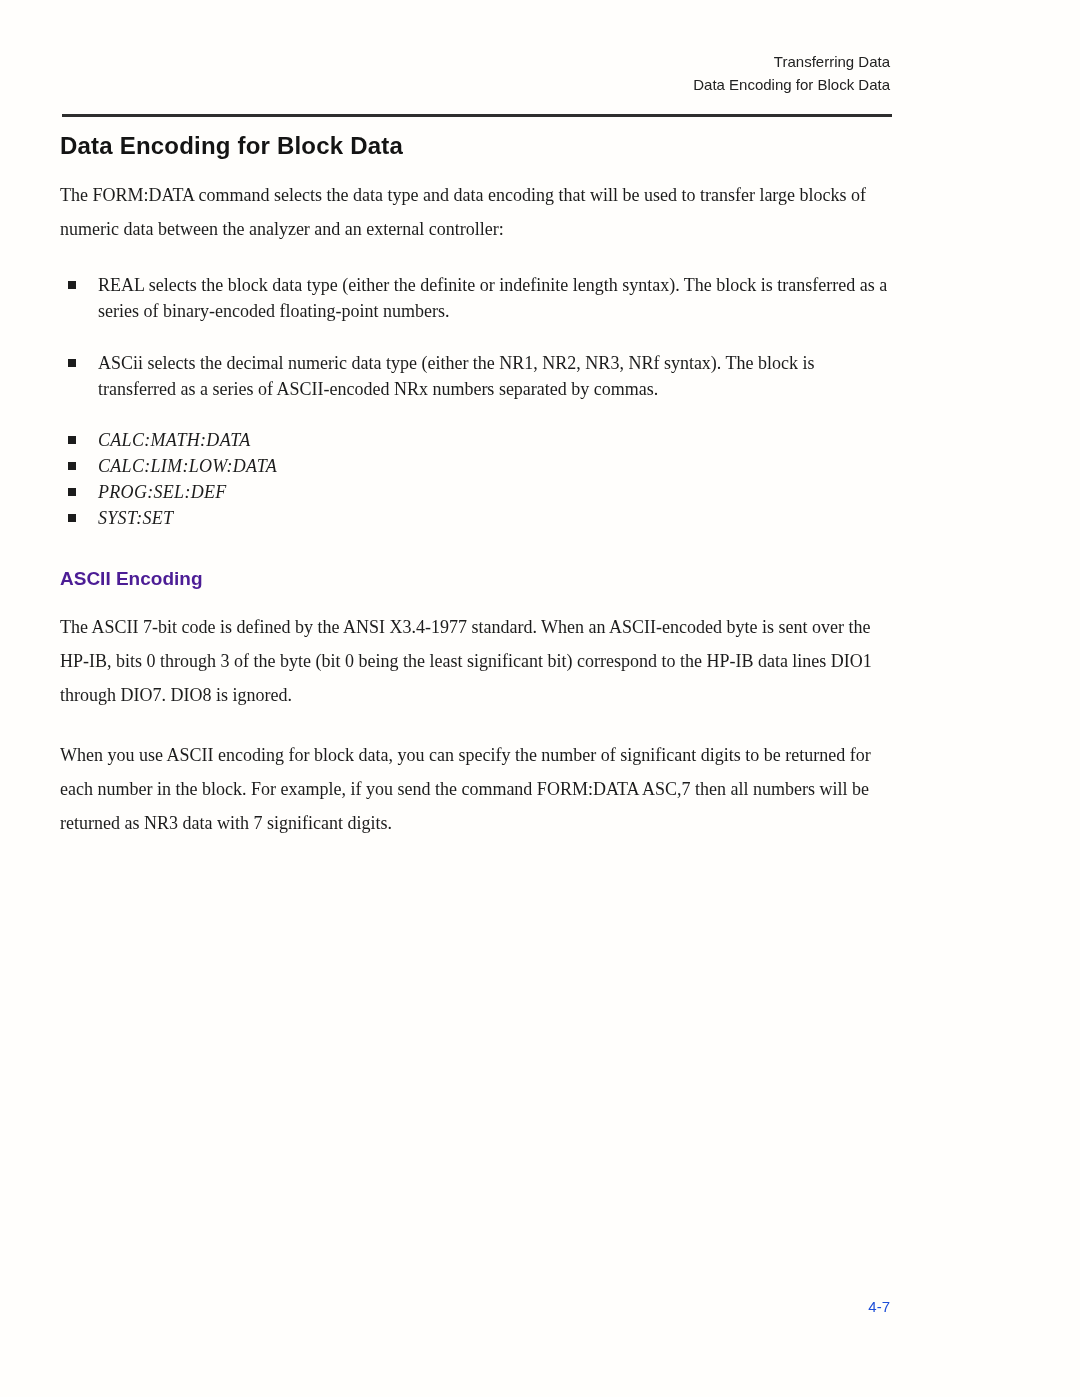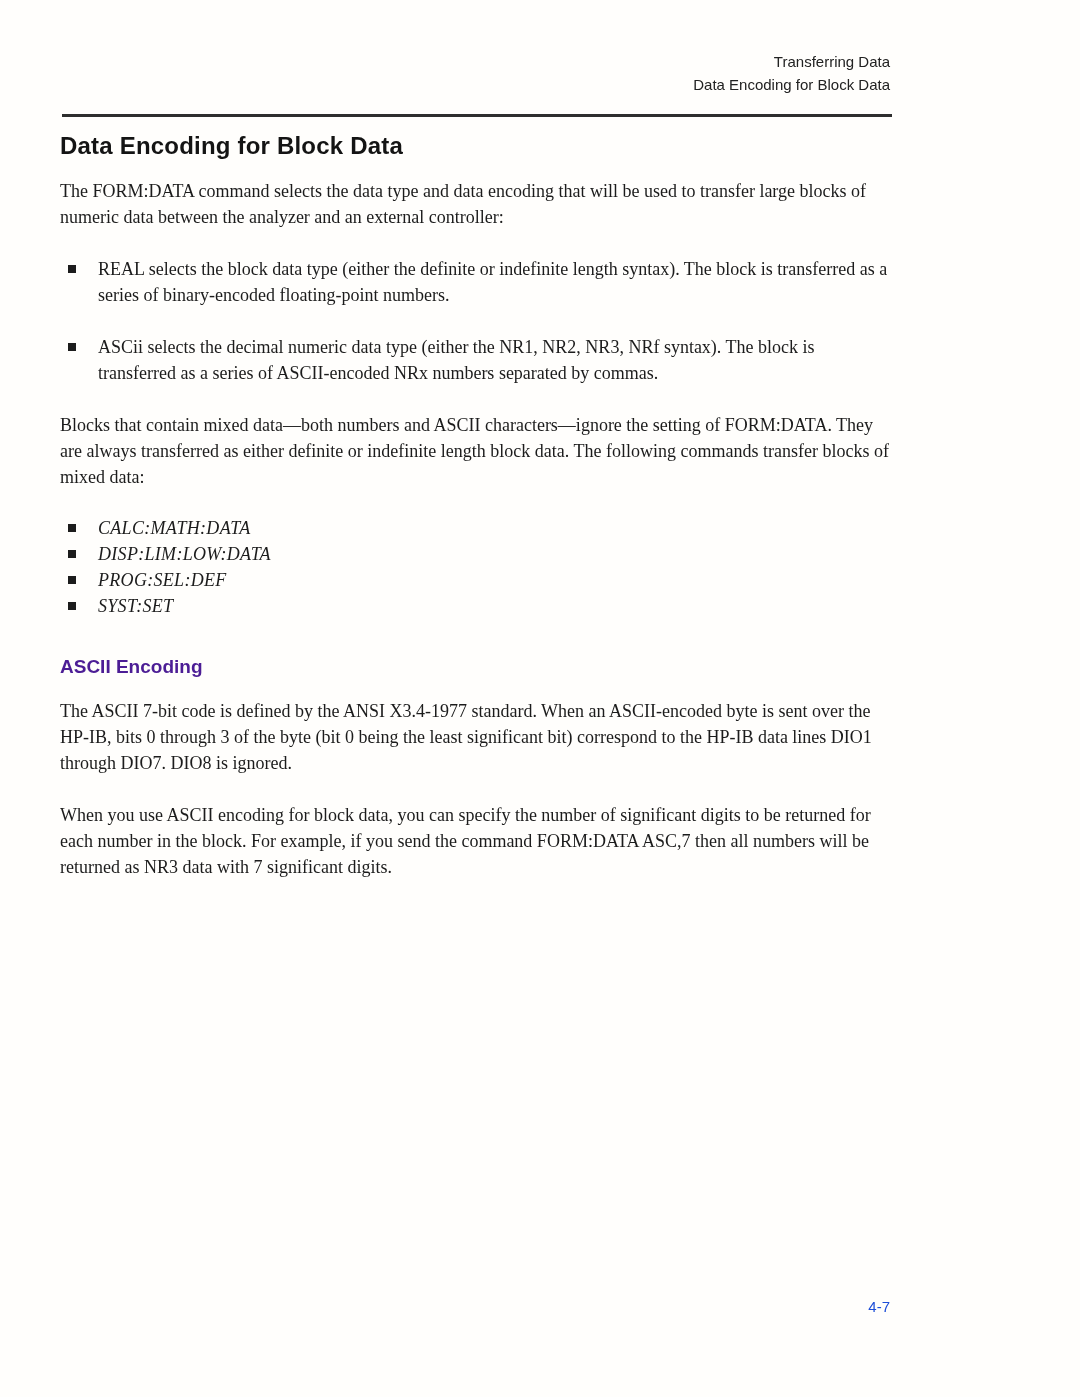--- a/index.html
+++ b/index.html
@@ -44,21 +44,21 @@
   .page-title {
     font-family: "Liberation Sans", sans-serif;
     font-weight: bold;
     font-size: 24px;
     letter-spacing: 0.2px;
     color: #141414;
     margin: 0 0 18px 0;
   }
   .body-para {
     font-size: 18px;
-    line-height: 26px;
+    line-height: 34px;
     margin: 0 0 26px 0;
     color: #1c1c1c;
   }
   .bullet-row {
     display: flex;
     align-items: flex-start;
     margin: 0 0 26px 0;
     justify-content: space-between;
   }
   .bullet-row .marker {
@@ -130,30 +130,29 @@
     <div class="bullet-row">
       <span class="marker"></span>
       <span class="bullet-text">REAL selects the block data type (either the definite or indefinite length syntax).  The block is transferred as a series of binary-encoded floating-point numbers.</span>
     </div>
 
     <div class="bullet-row">
       <span class="marker"></span>
       <span class="bullet-text">ASCii selects the decimal numeric data type (either the NR1, NR2, NR3, NRf syntax).  The block is transferred as a series of ASCII-encoded NRx numbers separated by commas.</span>
     </div>
 
-    <p class="body-para">Blocks that contain mixed data—both numbers and ASCII characters—ignore the setting of FORM:DATA.  They are always transferred as either definite or indefinite length block data.  The following commands transfer blocks of mixed data:</p>
 
     <div class="command-list">
       <div class="command-row">
         <span class="marker"></span>
         <span class="command-text">CALC:MATH:DATA</span>
       </div>
       <div class="command-row">
         <span class="marker"></span>
-        <span class="command-text">DISP:LIM:LOW:DATA</span>
+        <span class="command-text">CALC:LIM:LOW:DATA</span>
       </div>
       <div class="command-row">
         <span class="marker"></span>
         <span class="command-text">PROG:SEL:DEF</span>
       </div>
       <div class="command-row">
         <span class="marker"></span>
         <span class="command-text">SYST:SET</span>
       </div>
     </div>

